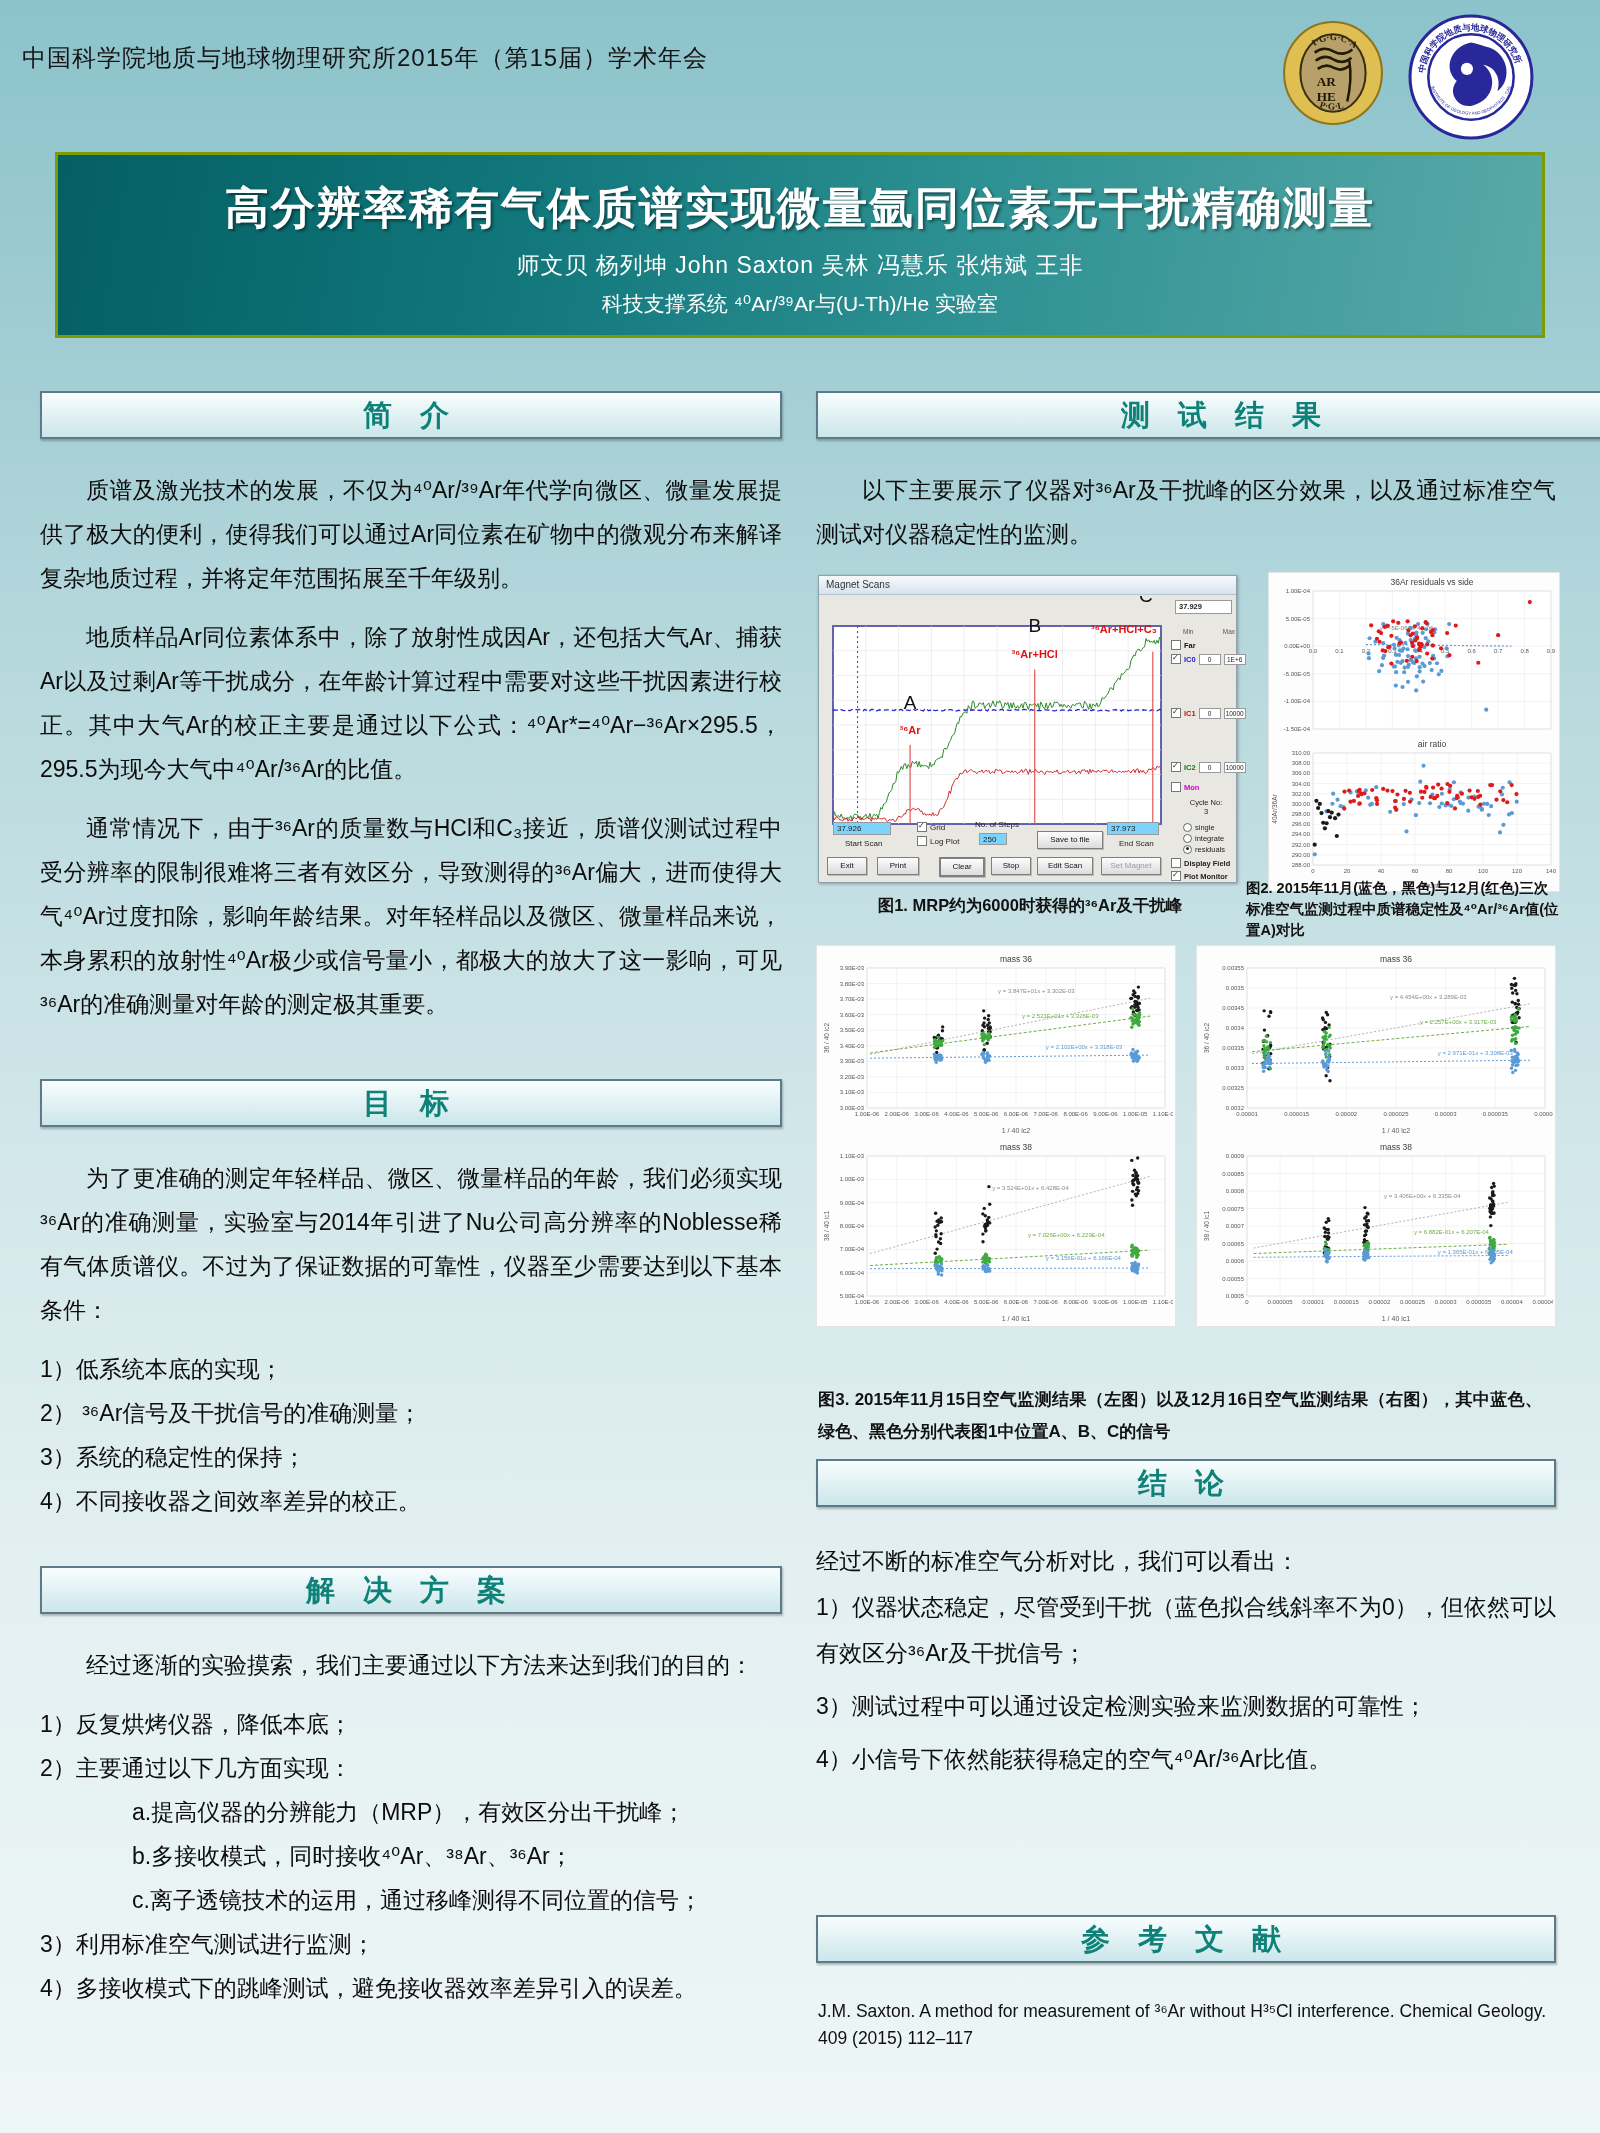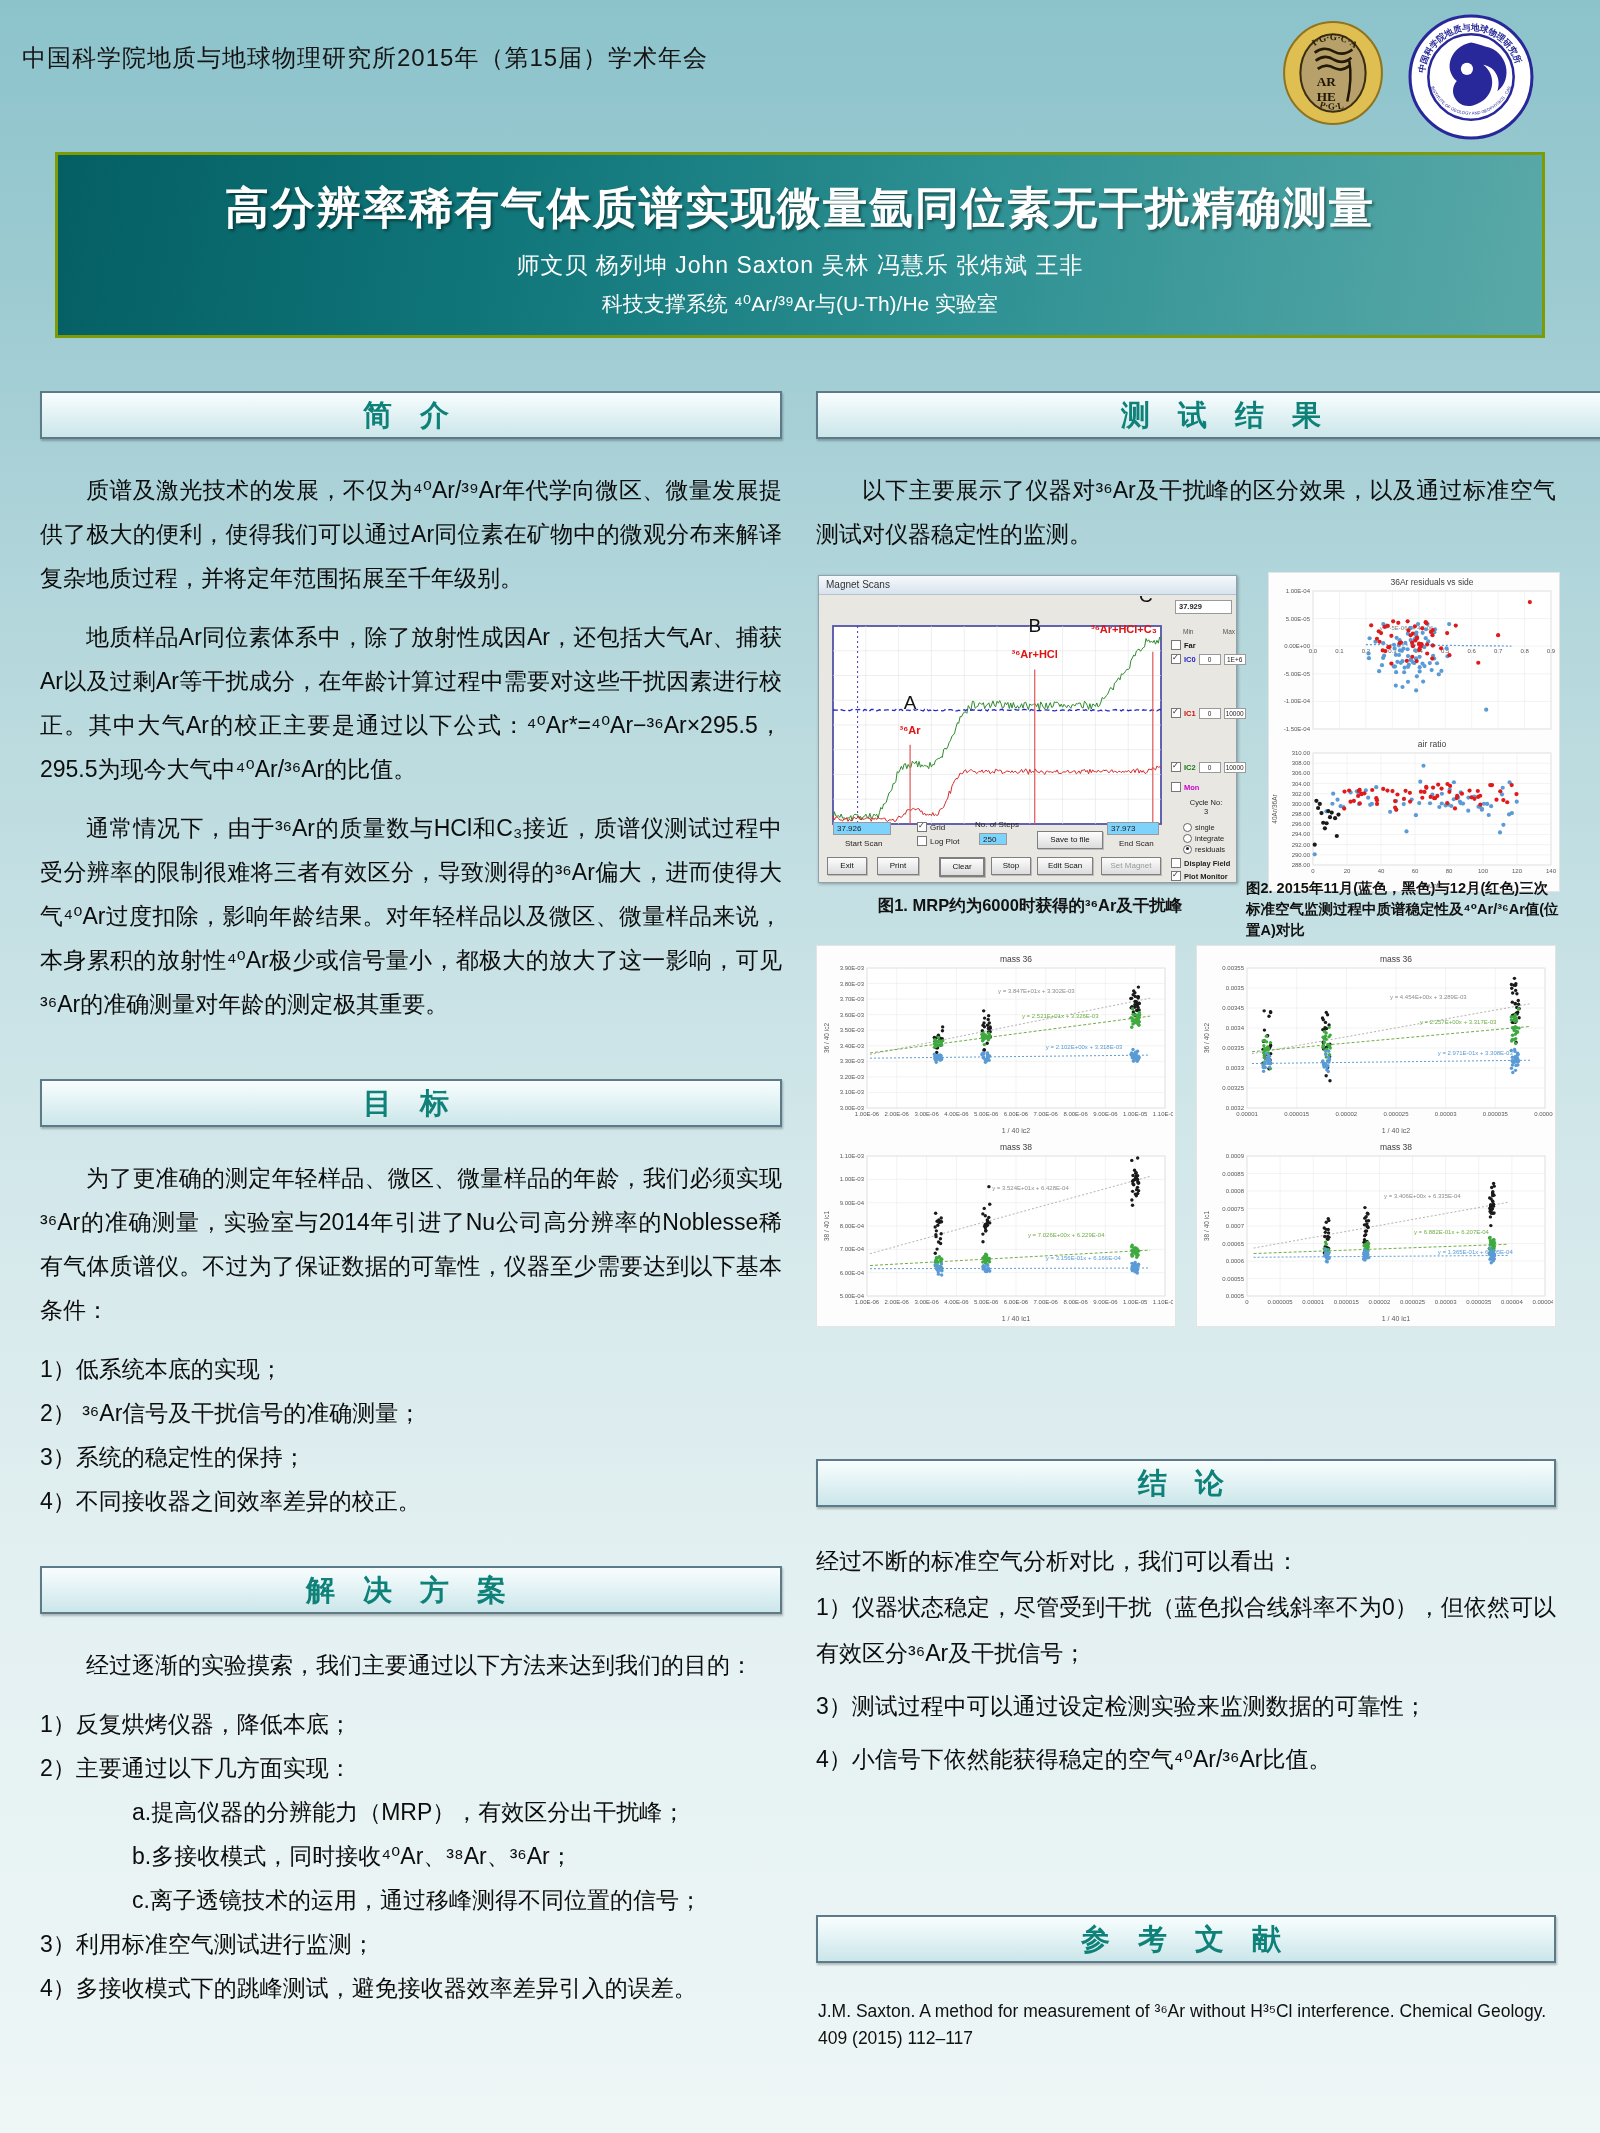--- a/index.html
+++ b/index.html
@@ -1627,20 +1627,21 @@
           <circle cx="289.0137240032189" cy="121.34586859675385" r="1.7" fill="#5b9bd5"></circle>
           <circle cx="291.16838026757864" cy="118.21669756519776" r="1.7" fill="#5b9bd5"></circle>
           <circle cx="293.5256587745994" cy="117.62882521923412" r="1.7" fill="#5b9bd5"></circle>
           <circle cx="292.2823553362323" cy="122.73829312535514" r="1.7" fill="#5b9bd5"></circle>
           <circle cx="288.64586355725925" cy="116.50690709656496" r="1.7" fill="#5b9bd5"></circle>
           <circle cx="289.5792881913317" cy="116.17682268197768" r="1.7" fill="#5b9bd5"></circle>
           <circle cx="292.89349076248703" cy="112.96593694865888" r="1.7" fill="#5b9bd5"></circle>
         </svg></div>
   </div>
 
+  <div class="abs caption" style="left:818px;top:1384px;width:724px;font-size:17px;line-height:32px;text-align:justify;">图3.  2015年11月15日空气监测结果（左图）以及12月16日空气监测结果（右图），其中蓝色、绿色、黑色分别代表图1中位置A、B、C的信号</div>
 
   <div class="abs sect" style="left:816px;top:1459px;width:740px;">结 论</div>
   <div class="abs ctext" style="left:816px;top:1538px;width:740px;">
     <div>经过不断的标准空气分析对比，我们可以看出：</div>
     <div class="item">1）仪器状态稳定，尽管受到干扰（蓝色拟合线斜率不为0），但依然可以有效区分³⁶Ar及干扰信号；</div>
     <div class="item">3）测试过程中可以通过设定检测实验来监测数据的可靠性；</div>
     <div class="item">4）小信号下依然能获得稳定的空气⁴⁰Ar/³⁶Ar比值。</div>
   </div>
 
   <div class="abs sect" style="left:816px;top:1915px;width:740px;">参 考 文 献</div>

